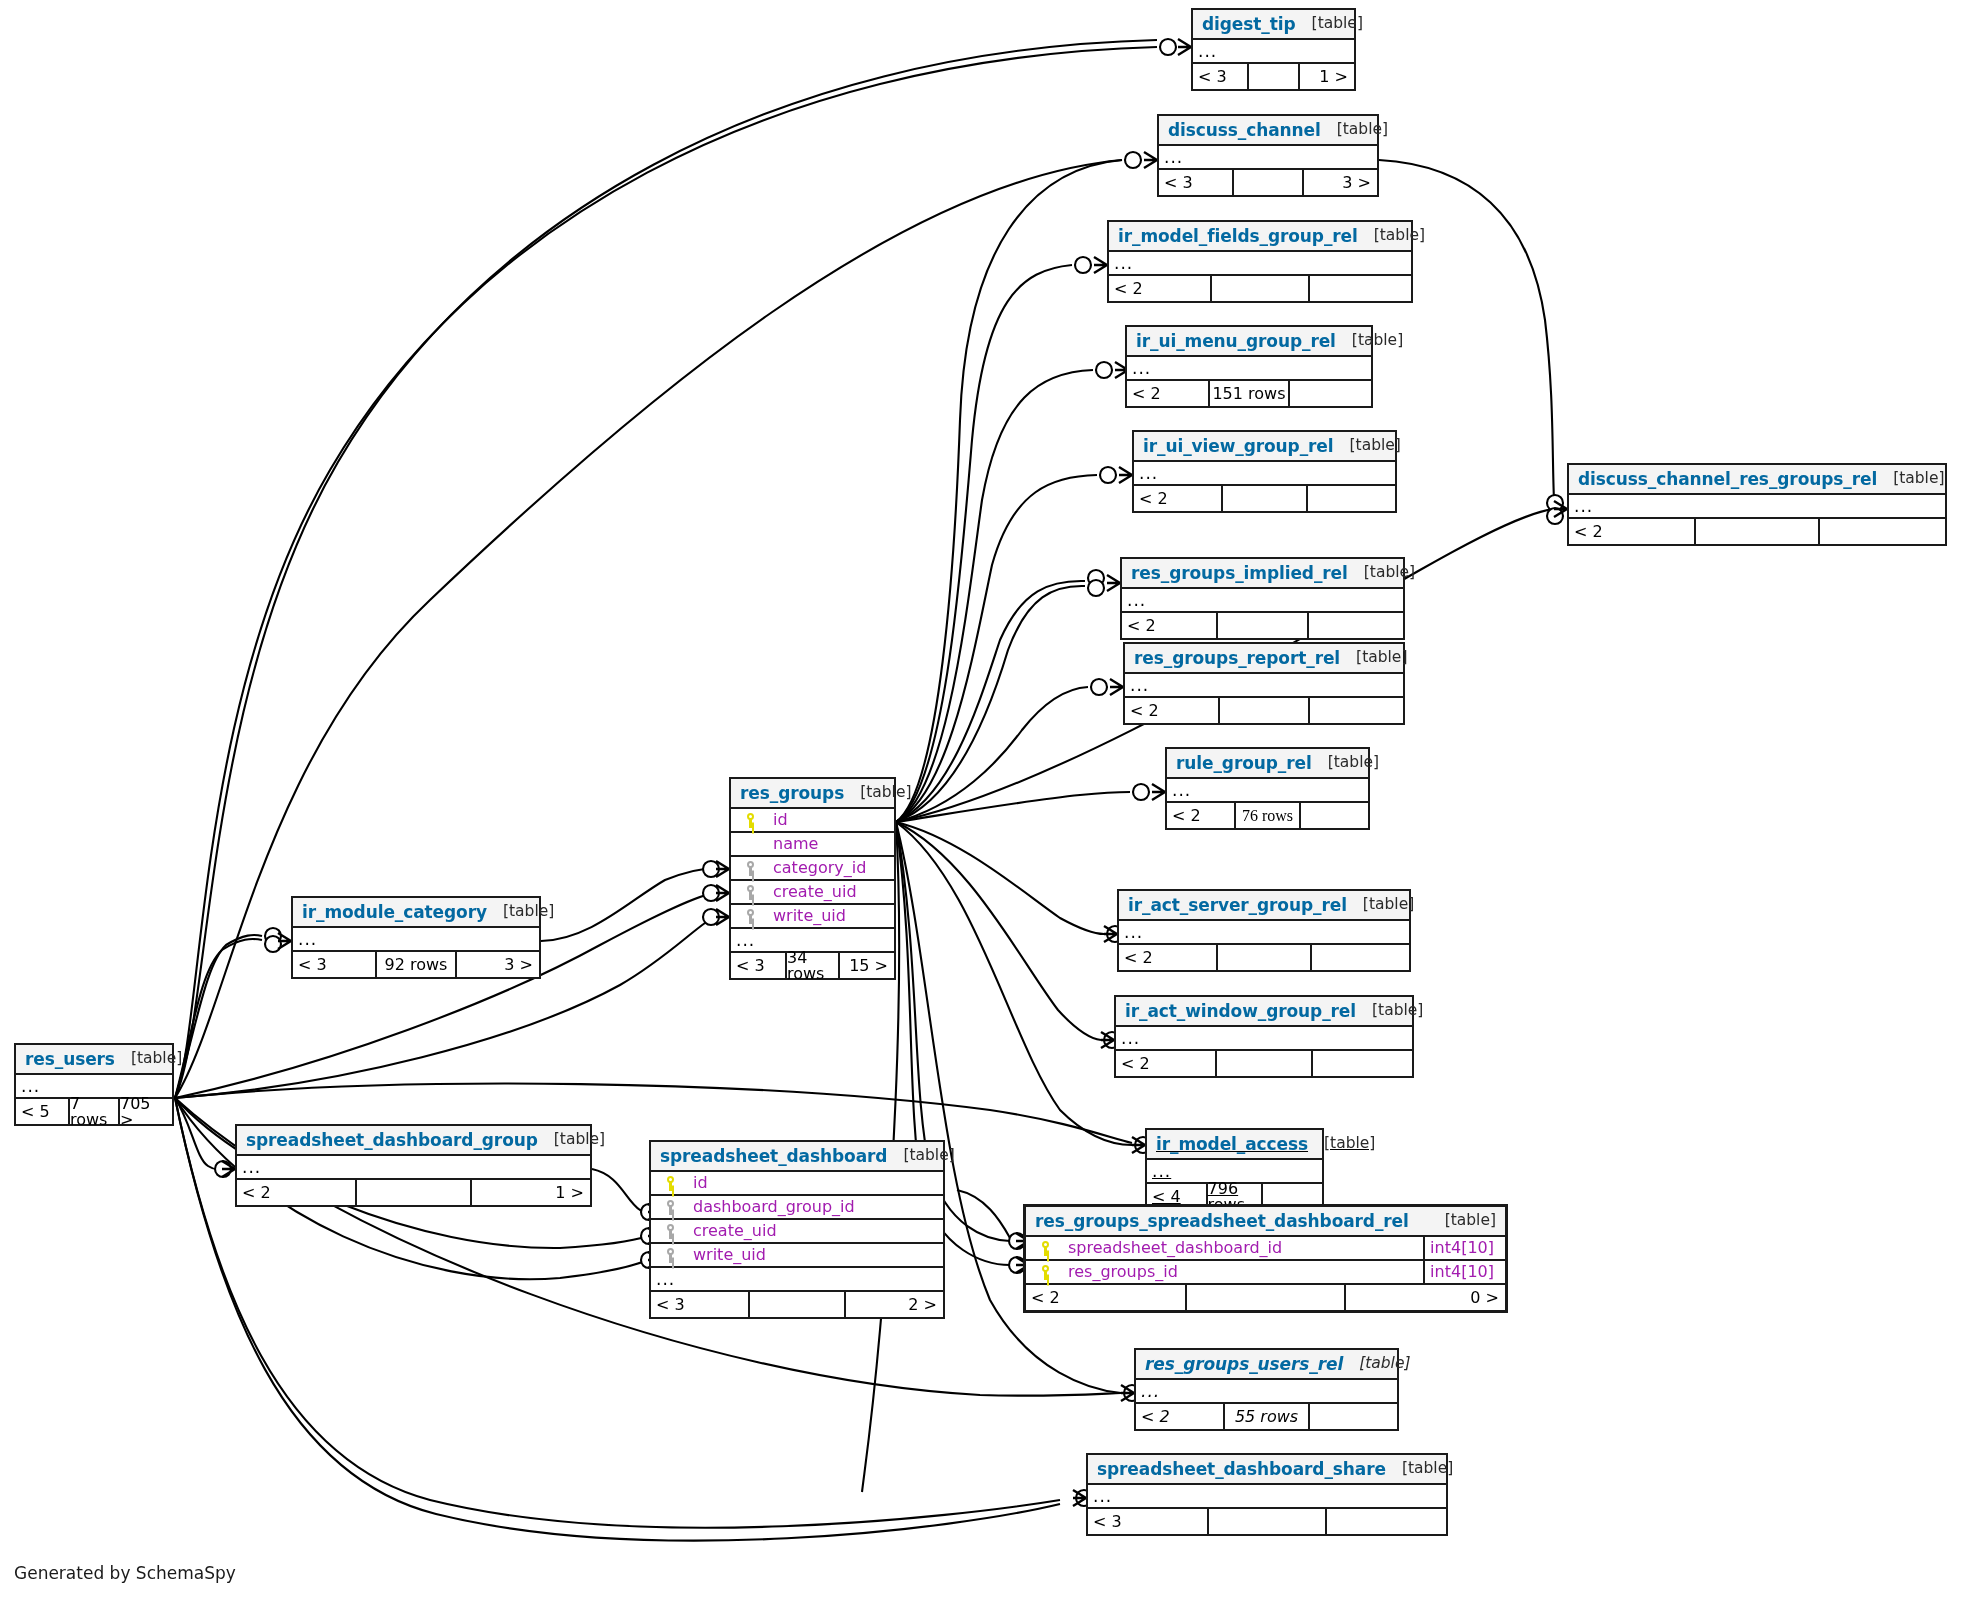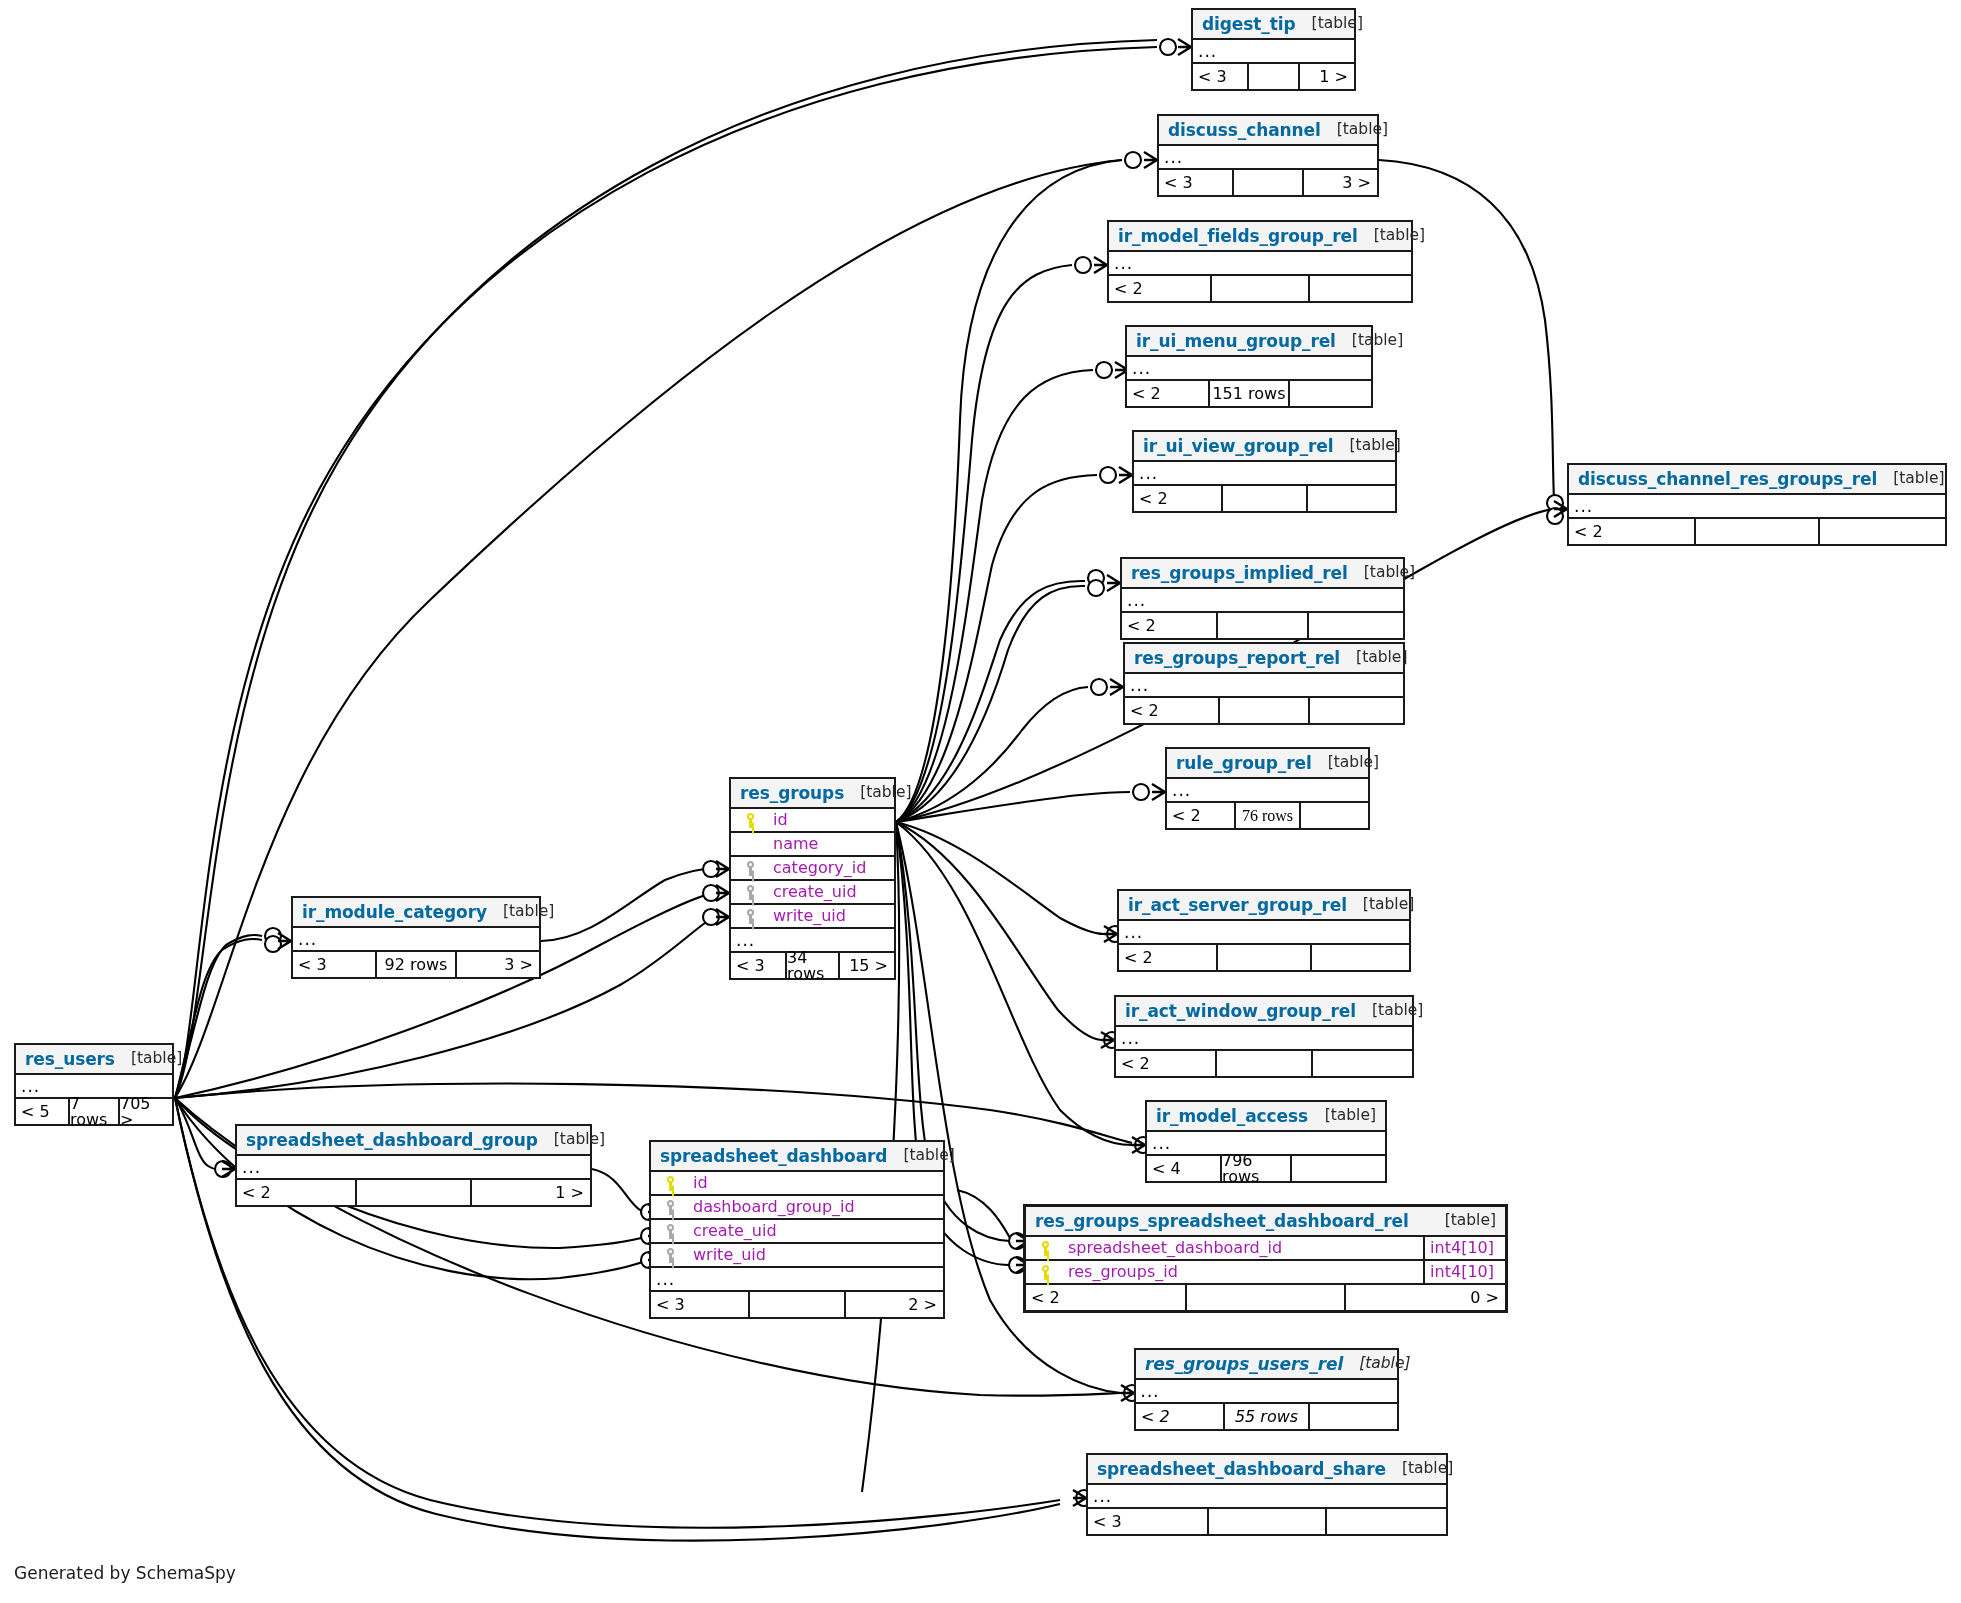--- a/index.html
+++ b/index.html
@@ -398,21 +398,21 @@
           <span class="tbl-name">ir_act_window_group_rel</span>
           <span class="tbl-kind">[table]</span>
         </div>
         <div class="row ellipsis">...</div>
         <div class="foot">
           <div class="c1" style="width: 99px;">&lt; 2</div>
           <div class="c2" style="width: 98px;"></div>
           <div class="c3" style="width: 99px;"></div>
         </div>
       </div>
-      <div class="tbl" style="left: 1145px; top: 1100px; width: 242px;">
+      <div class="tbl" style="left: 1145px; top: 1128px; width: 179px; text-decoration: underline;">
         <div class="tbl-head">
           <span class="tbl-name">ir_model_access</span>
           <span class="tbl-kind">[table]</span>
         </div>
         <div class="row ellipsis">...</div>
         <div class="foot">
           <div class="c1" style="width: 73px;">&lt; 4</div>
           <div class="c2" style="width: 72px;">796 rows</div>
           <div class="c3" style="width: 73px;"></div>
         </div>

